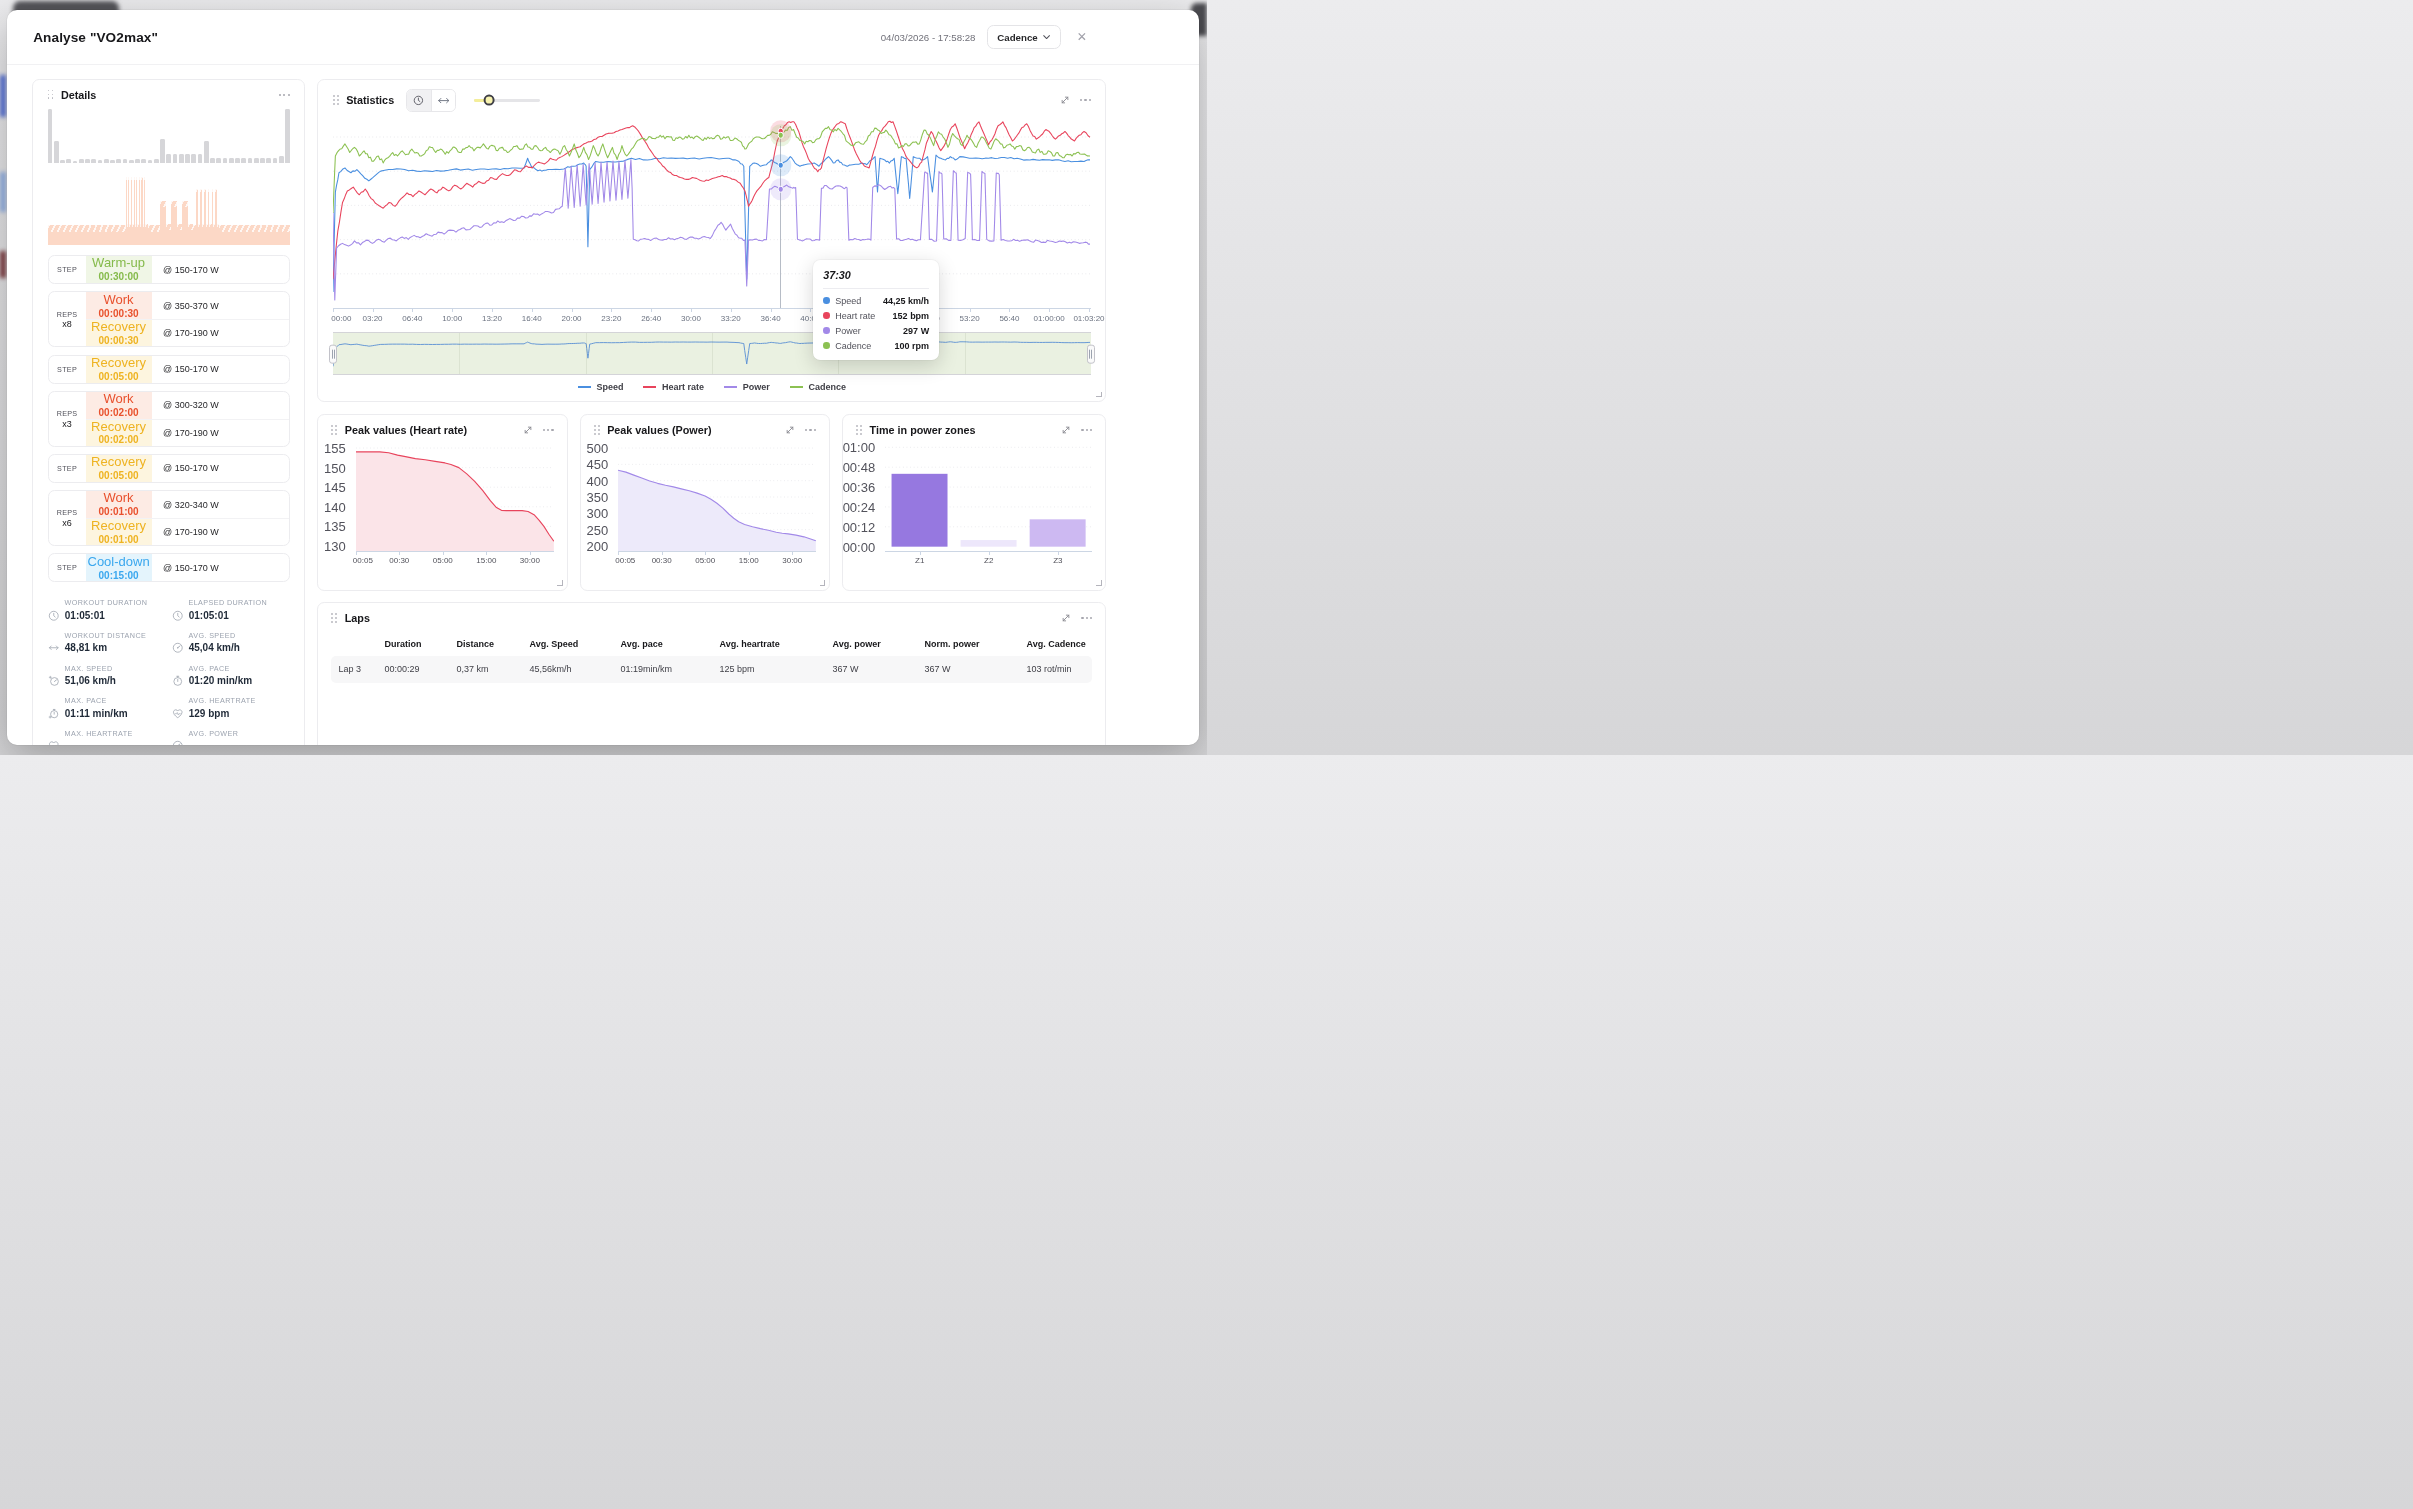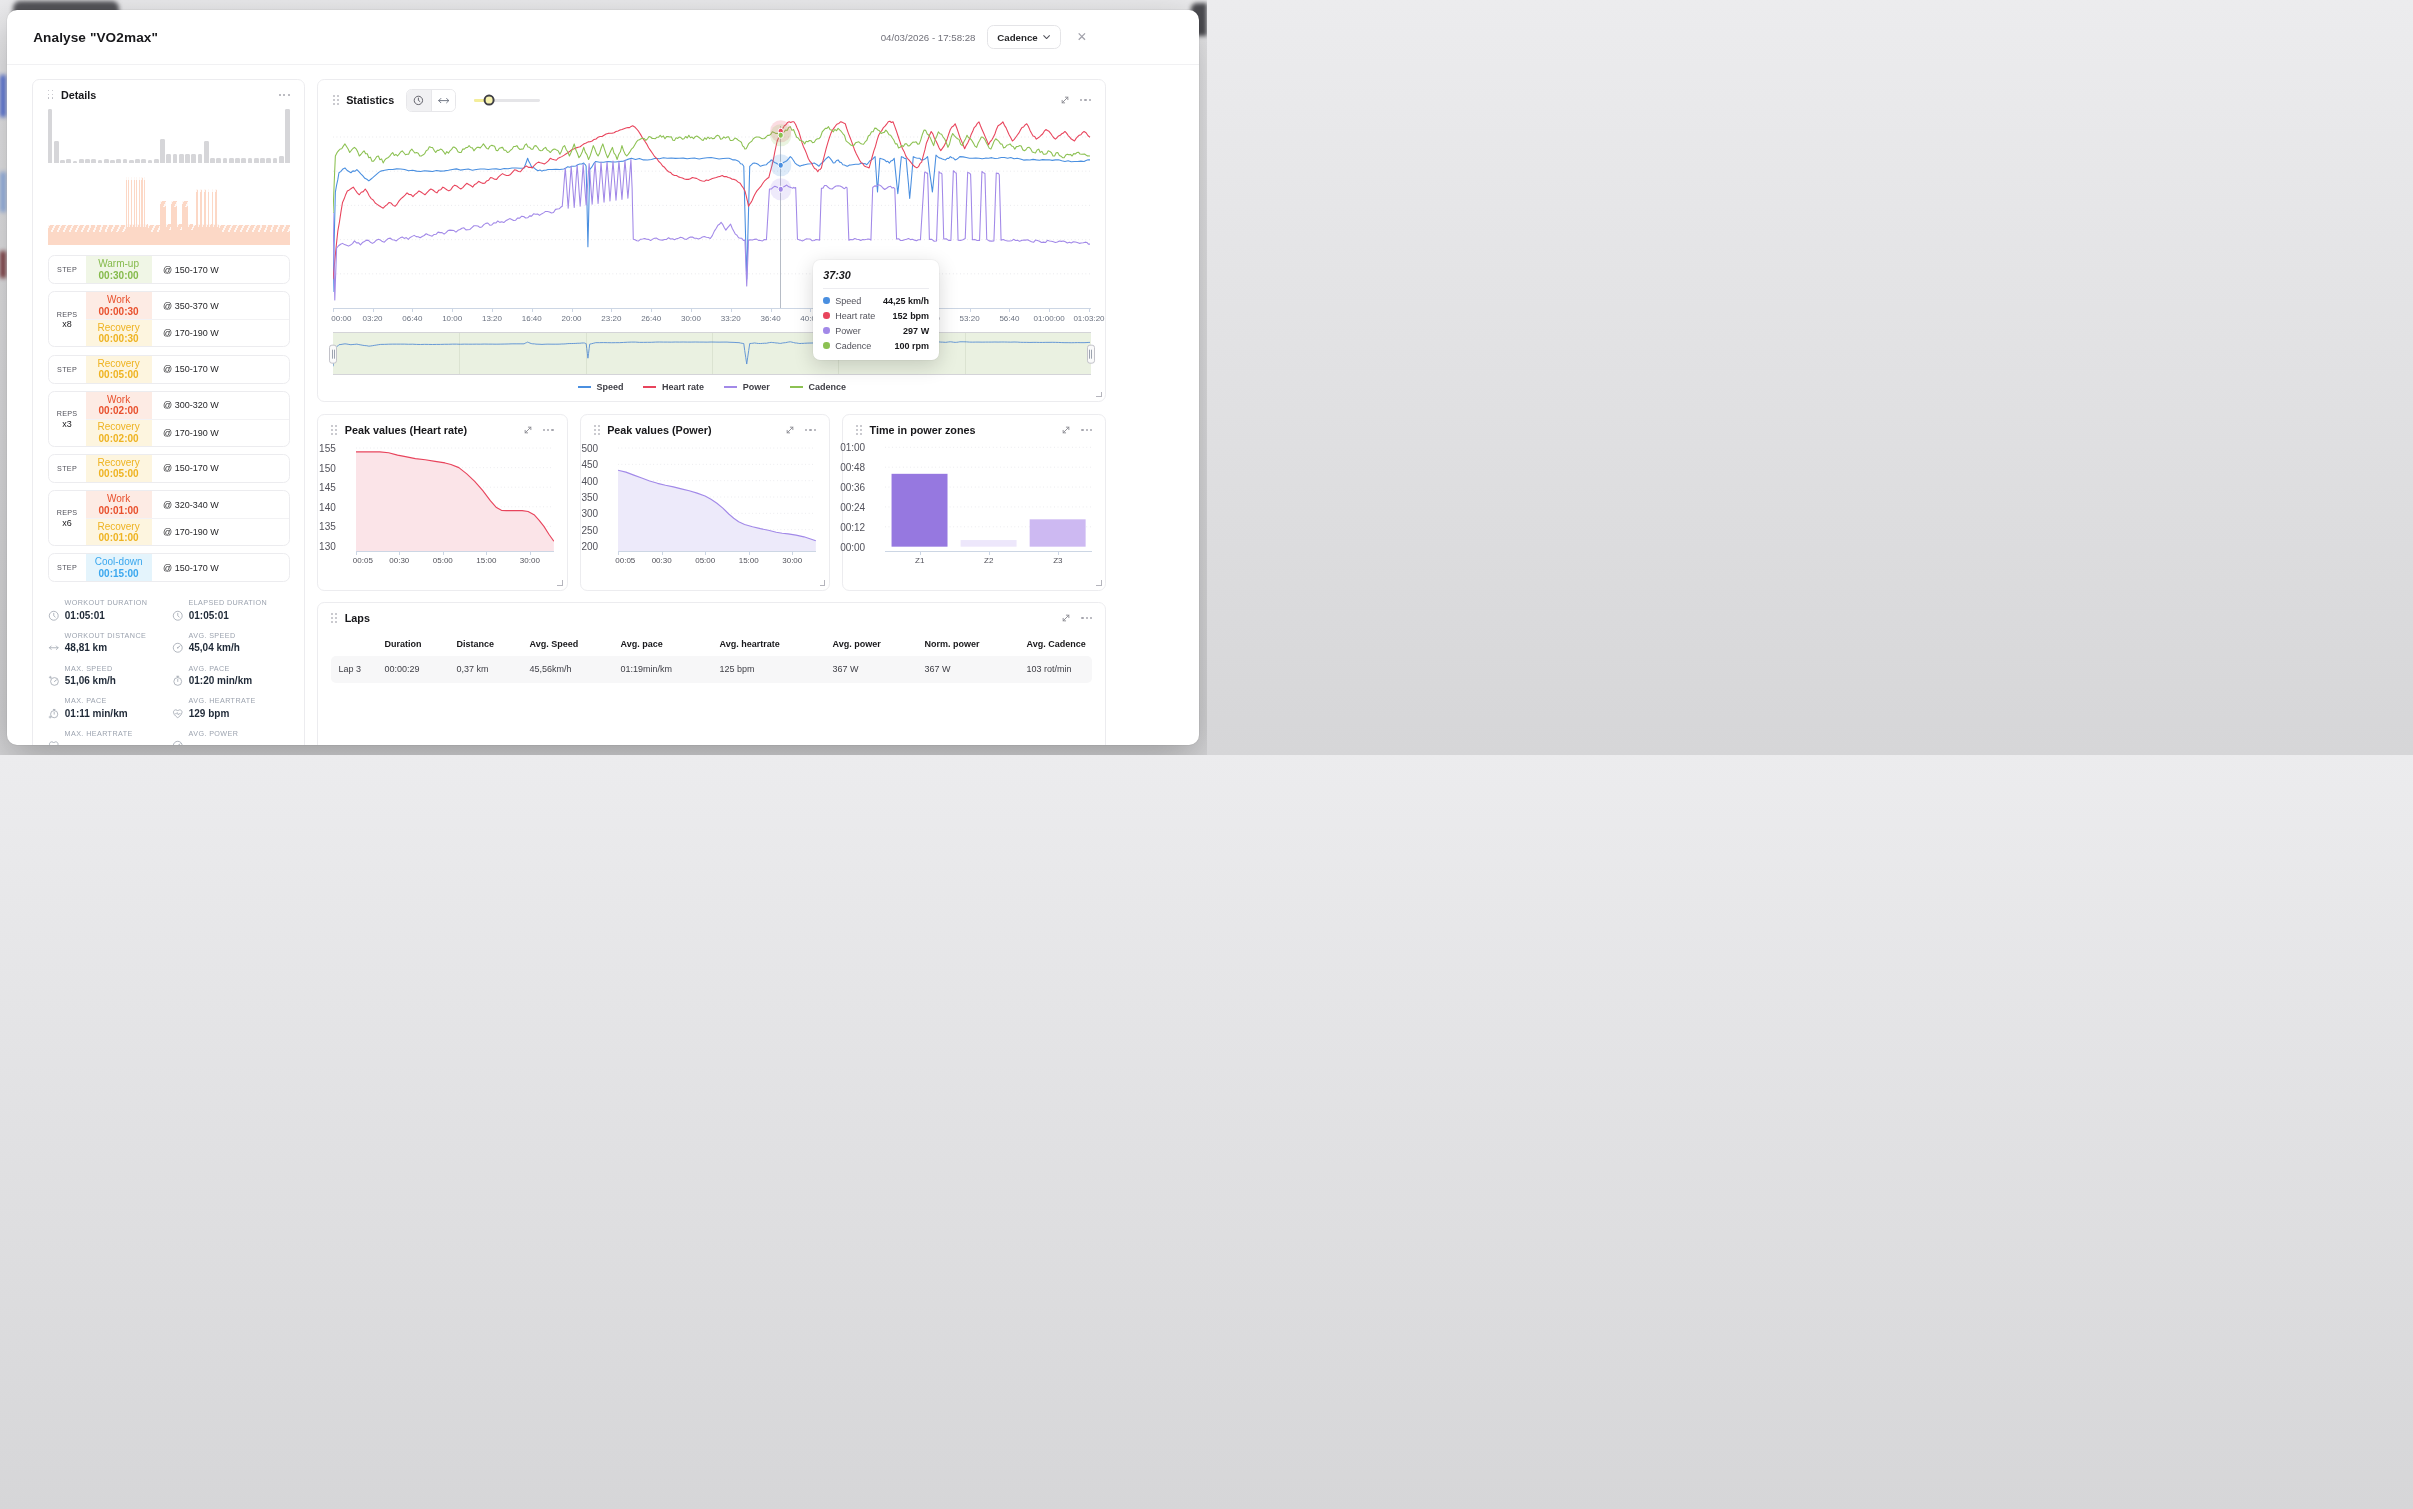--- a/index.html
+++ b/index.html
@@ -33,21 +33,21 @@
   .profile .seg .hatch{position:absolute;left:0;top:0;right:0;height:6.5px;background:repeating-linear-gradient(115deg,rgba(255,255,255,.8) 0 1.8px,transparent 1.8px 5.4px);}
   .steps{margin-top:10px;display:flex;flex-direction:column;gap:7.2px;}
   .step-card{border:0.7px solid #ececef;border-radius:6.5px;display:flex;overflow:hidden;background:#fff;}
   .step-type{width:37px;display:flex;flex-direction:column;align-items:center;justify-content:center;gap:0.7px;flex:0 0 auto;}
   .step-type .kind{font-size:7.2px;color:#52525b;letter-spacing:0.3px;}
   .step-type .reps{font-size:9px;font-weight:normal;color:#18181b;}
   .step-rows{flex:1;display:flex;flex-direction:column;}
   .step-row{display:flex;align-items:stretch;height:27px;}
   .step-row + .step-row{border-top:0.7px solid #f2f2f4;}
   .dur{width:66px;flex:0 0 auto;display:flex;flex-direction:column;align-items:center;justify-content:center;line-height:1.15;}
-  .dur .lb{font-size:10px;}
+  .dur .lb{font-size:13px;}
   .dur .tm{font-size:10px;font-weight:bold;}
   .t-warmup{background:#f0f6e6;color:#85ba4b;}
   .t-work{background:#fdebe4;color:#e8502d;}
   .t-recovery{background:#fdf5df;color:#eeb321;}
   .t-cooldown{background:#e4f4fc;color:#3aa7ee;}
   .target{flex:1;display:flex;align-items:center;padding-left:11.5px;font-size:9px;color:#27272a;}
   .wstats{margin-top:16px;display:grid;grid-template-columns:1fr 1fr;column-gap:5.7px;row-gap:10px;}
   .wstat .lb{font-size:7.2px;letter-spacing:0.4px;color:#9ca3af;margin-left:17px;margin-bottom:2.2px;}
   .wstat .vrow{display:flex;align-items:center;gap:5.7px;}
   .wstat .vrow svg{flex:0 0 auto;}
@@ -82,21 +82,21 @@
   .tt-title{font-size:10.8px;font-weight:bold;font-style:italic;}
   .tt-div{height:0.7px;background:#ececf0;margin:7.2px 0;}
   .tt-row{display:flex;align-items:center;gap:5.7px;font-size:9px;color:#52525b;margin-top:5px;}
   .tt-row .d{width:6.5px;height:6.5px;border-radius:50%;flex:0 0 auto;}
   .tt-row .v{margin-left:auto;font-weight:bold;color:#18181b;}
   
   .small-row{display:flex;gap:12.2px;}
   .peak-card{height:177px;padding:9.3px 13px;}
   .peak-body{display:flex;margin-top:7.2px;}
   .ylabels{width:24.4px;position:relative;flex:0 0 auto;}
-  .ylabels span{position:absolute;right:20px;font-size:10px;color:#52525b;transform:translateY(-50%);}
+  .ylabels span{position:absolute;right:10px;font-size:13px;color:#52525b;transform:translateY(-50%);}
   .peak-plot{position:relative;flex:1;}
   .peak-plot svg{position:absolute;inset:0;}
   .peak-xrow{position:relative;height:14.4px;margin-left:24.4px;border-top:0.7px solid #ccd6e4;}
   .peak-xrow .tlabel{position:absolute;top:4.3px;font-size:8px;color:#52525b;transform:translateX(-50%);white-space:nowrap;}
   .peak-xrow .tick{position:absolute;top:-0.7px;width:0.7px;height:3.6px;background:#ccd6e4;}
   
   .laps-card{flex:1;min-height:165px;padding:9.3px 13px;}
   .laps-table{margin-top:8.6px;}
   .laps-grid{display:grid;align-items:center;height:27px;font-size:9px;color:#3f3f46;}
   .laps-grid.lh{font-weight:bold;color:#18181b;height:23px;}

